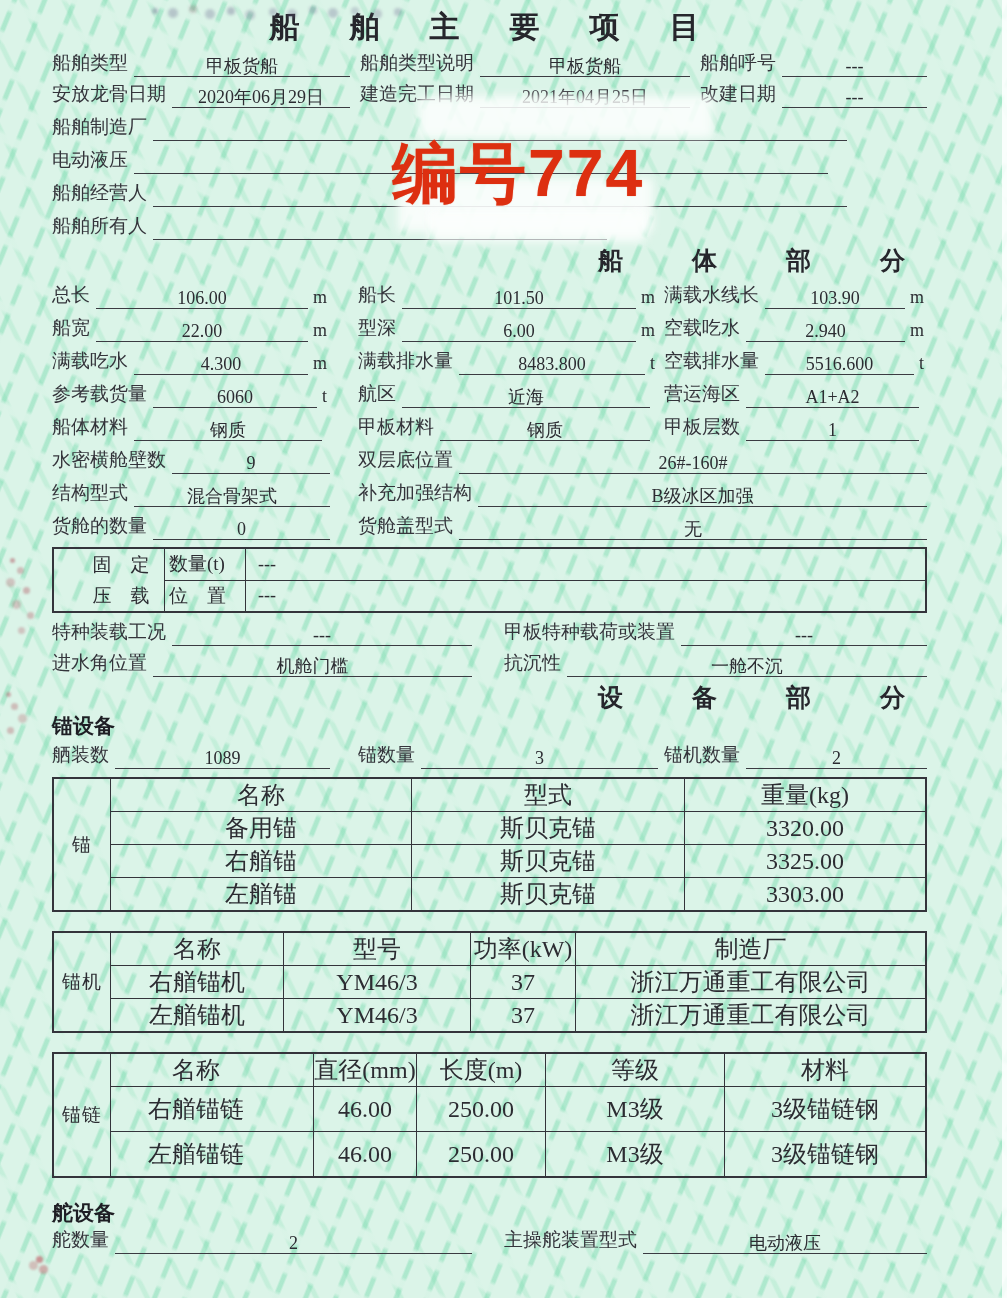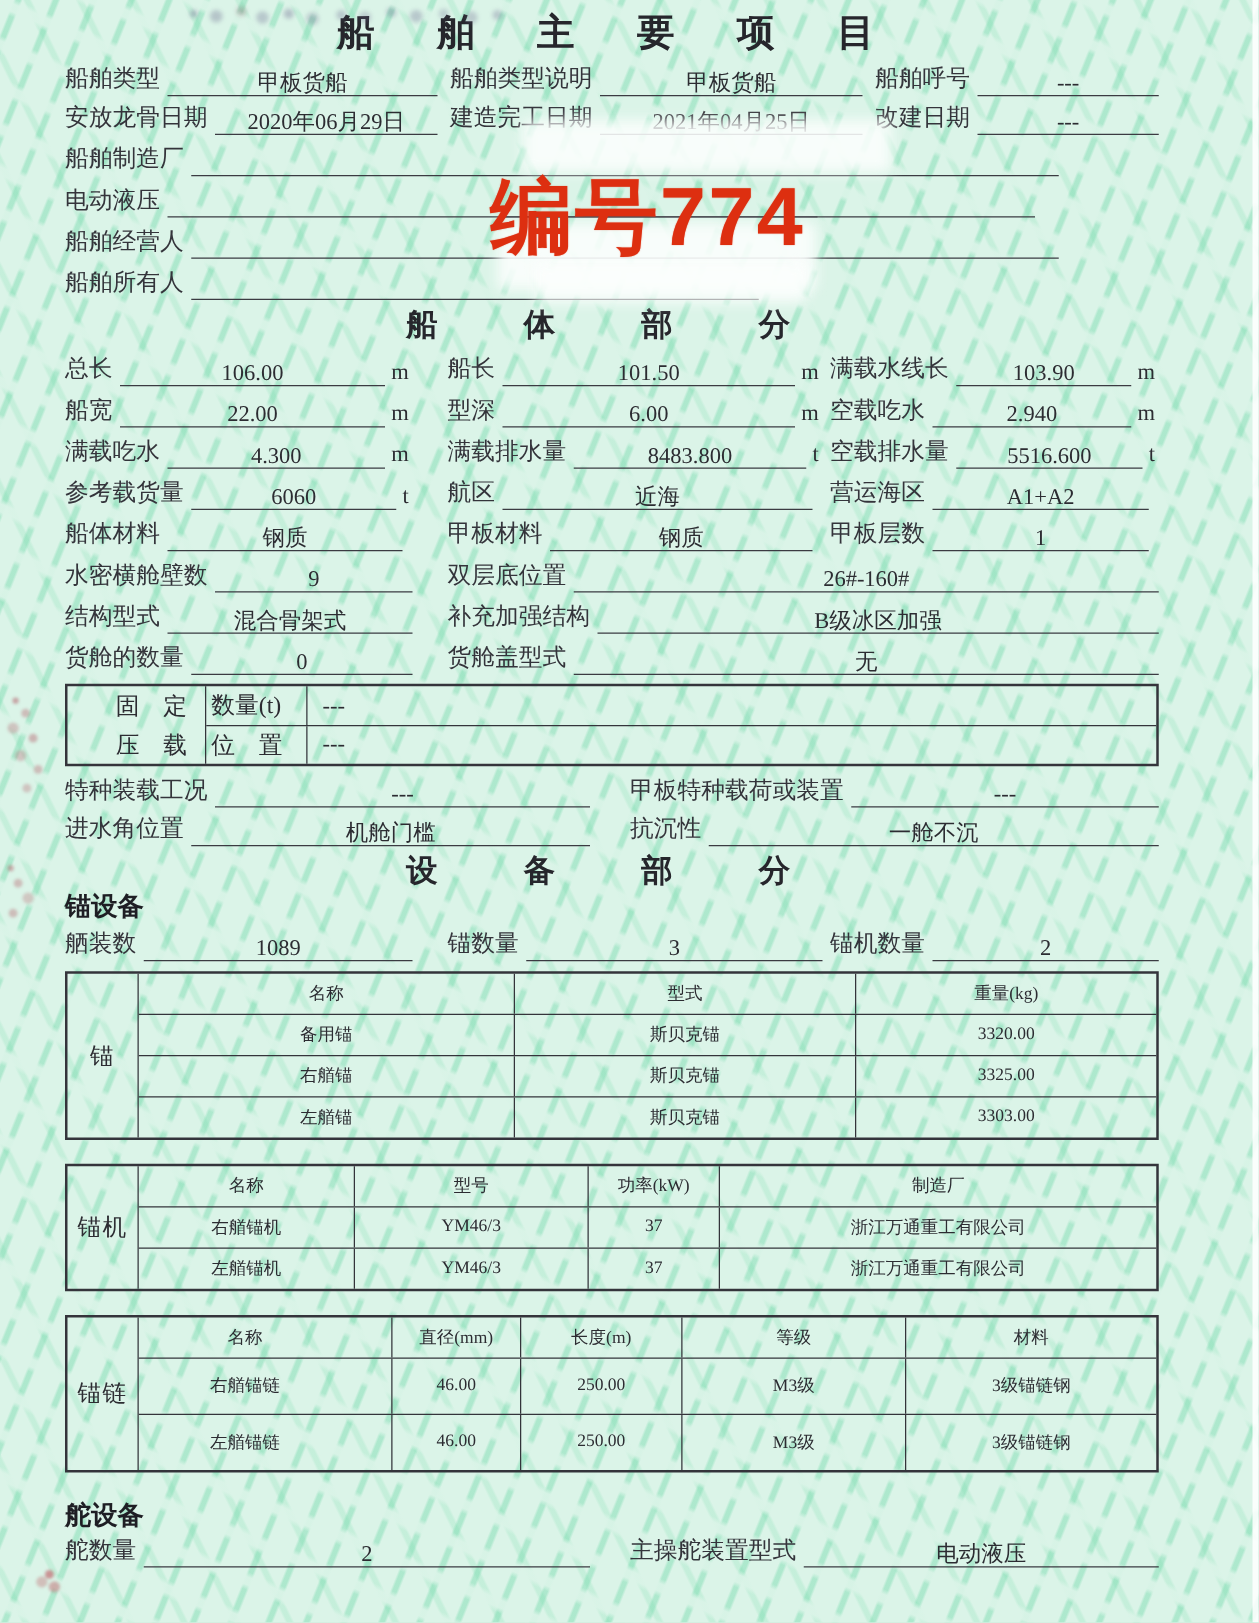--- a/index.html
+++ b/index.html
@@ -9,21 +9,21 @@
     background-color:#dbf4e8;
     background-image:
       repeating-linear-gradient(23deg, rgba(219,244,232,0) 0px, rgba(219,244,232,0) 8px, rgba(219,244,232,0.92) 12px, rgba(219,244,232,0.92) 18px, rgba(219,244,232,0) 22px, rgba(219,244,232,0) 31px),
       repeating-linear-gradient(112deg, rgba(118,218,173,0) 0px, rgba(118,218,173,0) 10px, rgba(118,218,173,0.45) 12px, rgba(118,218,173,0.45) 15px, rgba(118,218,173,0) 17px, rgba(118,218,173,0) 28px),
       repeating-linear-gradient(64deg, rgba(150,228,190,0) 0px, rgba(150,228,190,0) 15px, rgba(150,228,190,0.32) 17px, rgba(150,228,190,0.32) 20px, rgba(150,228,190,0) 22px, rgba(150,228,190,0) 38px);
   }
   .edge-right{position:absolute;right:0;top:0;width:5px;height:100%;background:rgba(255,255,255,0.85);z-index:40;}
   .content{position:absolute;left:52px;top:0;width:875px;z-index:5;}
 
   .doc-title{margin:8px 0 0 0;text-align:center;font-size:30px;font-weight:bold;letter-spacing:10px;line-height:38px;color:#26262c;}
-  .section-title{text-align:center;font-size:25px;font-weight:bold;letter-spacing:22px;line-height:30px;color:#26262c;margin-top:6px;}
+  .section-title{text-align:right;font-size:25px;font-weight:bold;letter-spacing:22px;line-height:30px;color:#26262c;margin-top:6px;}
 
   .row{display:flex;align-items:flex-end;}
   .lbl{white-space:nowrap;font-size:19px;color:#34343b;padding-bottom:1px;margin-right:6px;}
   .uline{flex:1;border-bottom:1.6px solid #3b3b42;text-align:center;font-size:18px;line-height:20px;padding:0 2px;min-width:0;}
   .unit{font-size:18px;padding:0 3px 1px 5px;white-space:nowrap;}
 
   .r-a,.r-b{height:31px;}
   .r-a .f1,.r-b .f1{display:flex;align-items:flex-end;width:298px;margin-right:10px;}
   .r-a .f2,.r-b .f2{display:flex;align-items:flex-end;width:330px;margin-right:10px;}
   .r-a .f3,.r-b .f3{display:flex;align-items:flex-end;flex:1;}
@@ -54,21 +54,21 @@
 
   .sub-heading{font-family:"Liberation Sans","DejaVu Sans",sans-serif;font-weight:bold;font-size:21px;color:#1e1e24;height:26px;line-height:26px;}
 
   .counts-row{height:30px;display:flex;align-items:flex-end;}
 
   .eq-table{display:flex;border:2px solid #34343b;margin-top:8px;}
   .eq-side{width:56px;border-right:1.7px solid #34343b;display:flex;align-items:center;justify-content:center;font-size:19px;letter-spacing:1px;}
   .eq-body{flex:1;display:flex;flex-direction:column;}
   .eq-tr{display:flex;}
   .eq-tr + .eq-tr{border-top:1.6px solid #34343b;}
-  .eq-td{display:flex;align-items:center;justify-content:center;font-size:14px;text-align:center;min-height:32px;}
+  .eq-td{display:flex;align-items:center;justify-content:center;font-size:24px;text-align:center;min-height:32px;}
   .eq-td + .eq-td{border-left:1.6px solid #34343b;}
   .chain .eq-tr.data .eq-td{min-height:44px;}
 
   .a-c1{width:300px;} .a-c2{width:272px;} .a-c3{flex:1;}
   .w-c1{width:172px;} .w-c2{width:186px;} .w-c3{width:104px;} .w-c4{flex:1;}
   .c-c1{width:170px;} .c-c2{width:102px;margin-left:32px;} .c-c3{width:128px;} .c-c4{width:178px;} .c-c5{flex:1;}
 
   .rudder-heading{margin-top:22px;}
   .rudder-row{height:28px;justify-content:space-between;}
 

